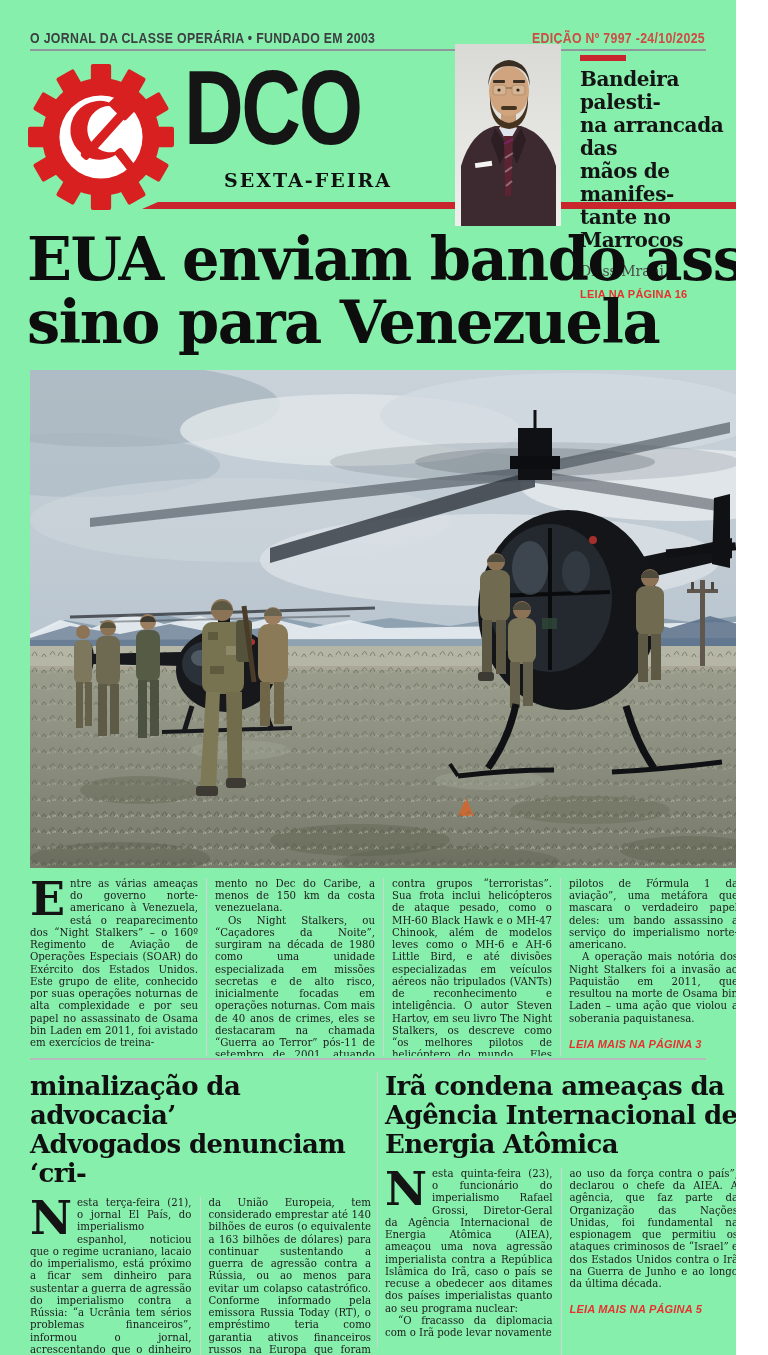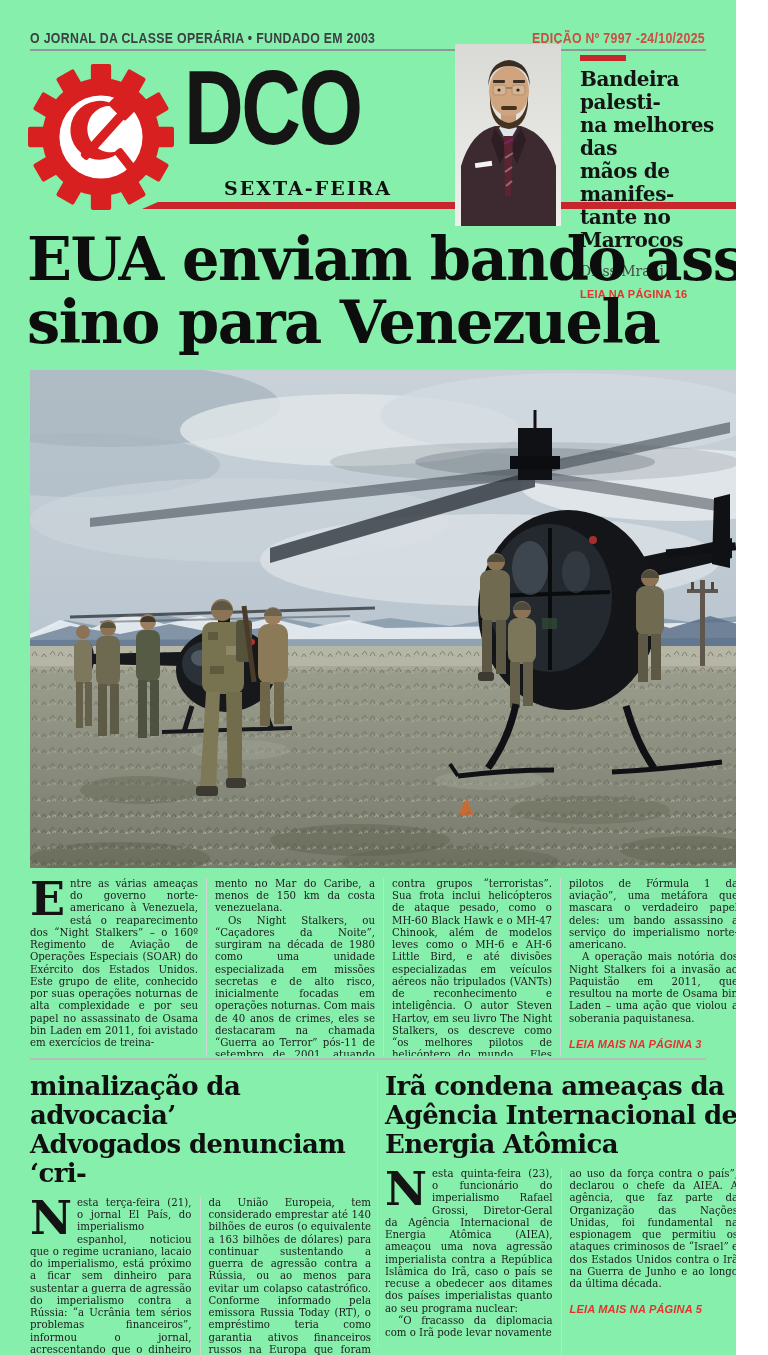--- a/index.html
+++ b/index.html
@@ -13,21 +13,21 @@
   .tagline{position:absolute;left:30px;top:29px;font-size:15px;color:#3c4043;white-space:nowrap;}
   .edition{position:absolute;right:31px;top:29px;font-size:15px;color:#cf4b45;white-space:nowrap;}
   .topline{position:absolute;left:30px;right:30px;top:49px;height:2px;background:#90979c;}
 
   
   .gear{position:absolute;left:28px;top:64px;width:146px;height:146px;}
   .dco{position:absolute;left:184px;top:56px;font-family:"Liberation Sans",sans-serif;
        font-weight:bold;font-size:106px;line-height:102px;color:#151515;
        transform:scaleX(.78);transform-origin:0 0;letter-spacing:-3px;white-space:nowrap;}
   .day{position:absolute;left:224px;top:169px;font-weight:bold;font-size:19px;
-       letter-spacing:2px;color:#111;white-space:nowrap;margin-top:8px;}
+       letter-spacing:2px;color:#111;white-space:nowrap;}
   .redrule{position:absolute;left:142px;top:202px;width:595px;height:7px;background:#c9252c;
            clip-path:polygon(16px 0,100% 0,100% 100%,0 100%);}
   .portrait{position:absolute;left:455px;top:44px;width:106px;height:182px;z-index:2;}
 
   
   .trstory{position:absolute;left:580px;top:55px;width:168px;}
   .trdash{width:46px;height:6px;background:#c9252c;margin-bottom:7px;}
   .trhl{font-weight:bold;font-size:20px;line-height:23px;letter-spacing:-.4px;color:#141414;}
   .trhl span{display:block;}
   .trby{margin-top:11px;font-size:14px;color:#4a4a4a;}
@@ -130,21 +130,21 @@
     <rect x="38" y="36" width="12" height="3" rx="1" fill="#3a2e22"></rect>
     <rect x="58" y="36" width="12" height="3" rx="1" fill="#3a2e22"></rect>
     <circle cx="44" cy="46" r="1.6" fill="#2b241c"></circle>
     <circle cx="63" cy="46" r="1.6" fill="#2b241c"></circle>
   </svg>
 
   <div class="trstory">
     <div class="trdash"></div>
     <div class="trhl">
       <span>Bandeira palesti-</span>
-      <span>na melhores das</span>
+      <span>na arrancada das</span>
       <span>mãos de manifes-</span>
       <span>tante no Marrocos</span>
     </div>
     <div class="trby">Driss Mrani</div>
     <div class="more trmore">LEIA NA PÁGINA 16</div>
   </div>
 
   <div class="leadhl">
     <span>EUA enviam bando assas-</span>
     <span>sino para Venezuela</span>
@@ -299,21 +299,21 @@
     <rect x="0" y="430" width="708" height="68" fill="url(#scrub)" opacity=".9"></rect>
     <ellipse cx="90" cy="488" rx="90" ry="16" fill="#555844" opacity=".35"></ellipse>
     <ellipse cx="420" cy="492" rx="110" ry="16" fill="#555844" opacity=".3"></ellipse>
   </svg>
 
   <div class="leadcols">
     <div class="col">
       <p><span class="dc">E</span><span>ntre as várias ameaças do governo norte-americano à Venezuela, está o reaparecimento dos “Night Stalkers” – o 160º Regimento de Aviação de Operações Especiais (SOAR) do Exército dos Estados Unidos. Este grupo de elite, conhecido por suas operações noturnas de alta complexidade e por seu papel no assassinato de Osama bin Laden em 2011, foi avistado em exercícios de treina-</span></p>
     </div>
     <div class="col">
-      <p>mento no Mar do Caribe, a menos de 150 km da costa venezuelana.</p>
+      <p>mento no Dec do Caribe, a menos de 150 km da costa venezuelana.</p>
       <p class="ind">Os Night Stalkers, ou “Caçadores da Noite”, surgiram na década de 1980 como uma unidade especializada em missões secretas e de alto risco, inicialmente focadas em operações noturnas. Com mais de 40 anos de crimes, eles se destacaram na chamada “Guerra ao Terror” pós-11 de setembro de 2001, atuando principalmente no Oriente Médio</p>
     </div>
     <div class="col">
       <p>contra grupos “terroristas”. Sua frota inclui helicópteros de ataque pesado, como o MH-60 Black Hawk e o MH-47 Chinook, além de modelos leves como o MH-6 e AH-6 Little Bird, e até divisões especializadas em veículos aéreos não tripulados (VANTs) de reconhecimento e inteligência. O autor Steven Hartov, em seu livro The Night Stalkers, os descreve como “os melhores pilotos de helicóptero do mundo... Eles são os</p>
     </div>
     <div class="col">
       <p>pilotos de Fórmula 1 da aviação”, uma metáfora que mascara o verdadeiro papel deles: um bando assassino a serviço do imperialismo norte-americano.</p>
       <p class="ind">A operação mais notória dos Night Stalkers foi a invasão ao Paquistão em 2011, que resultou na morte de Osama bin Laden – uma ação que violou a soberania paquistanesa.</p>
       <div class="more colmore">LEIA MAIS NA PÁGINA 3</div>
     </div>

